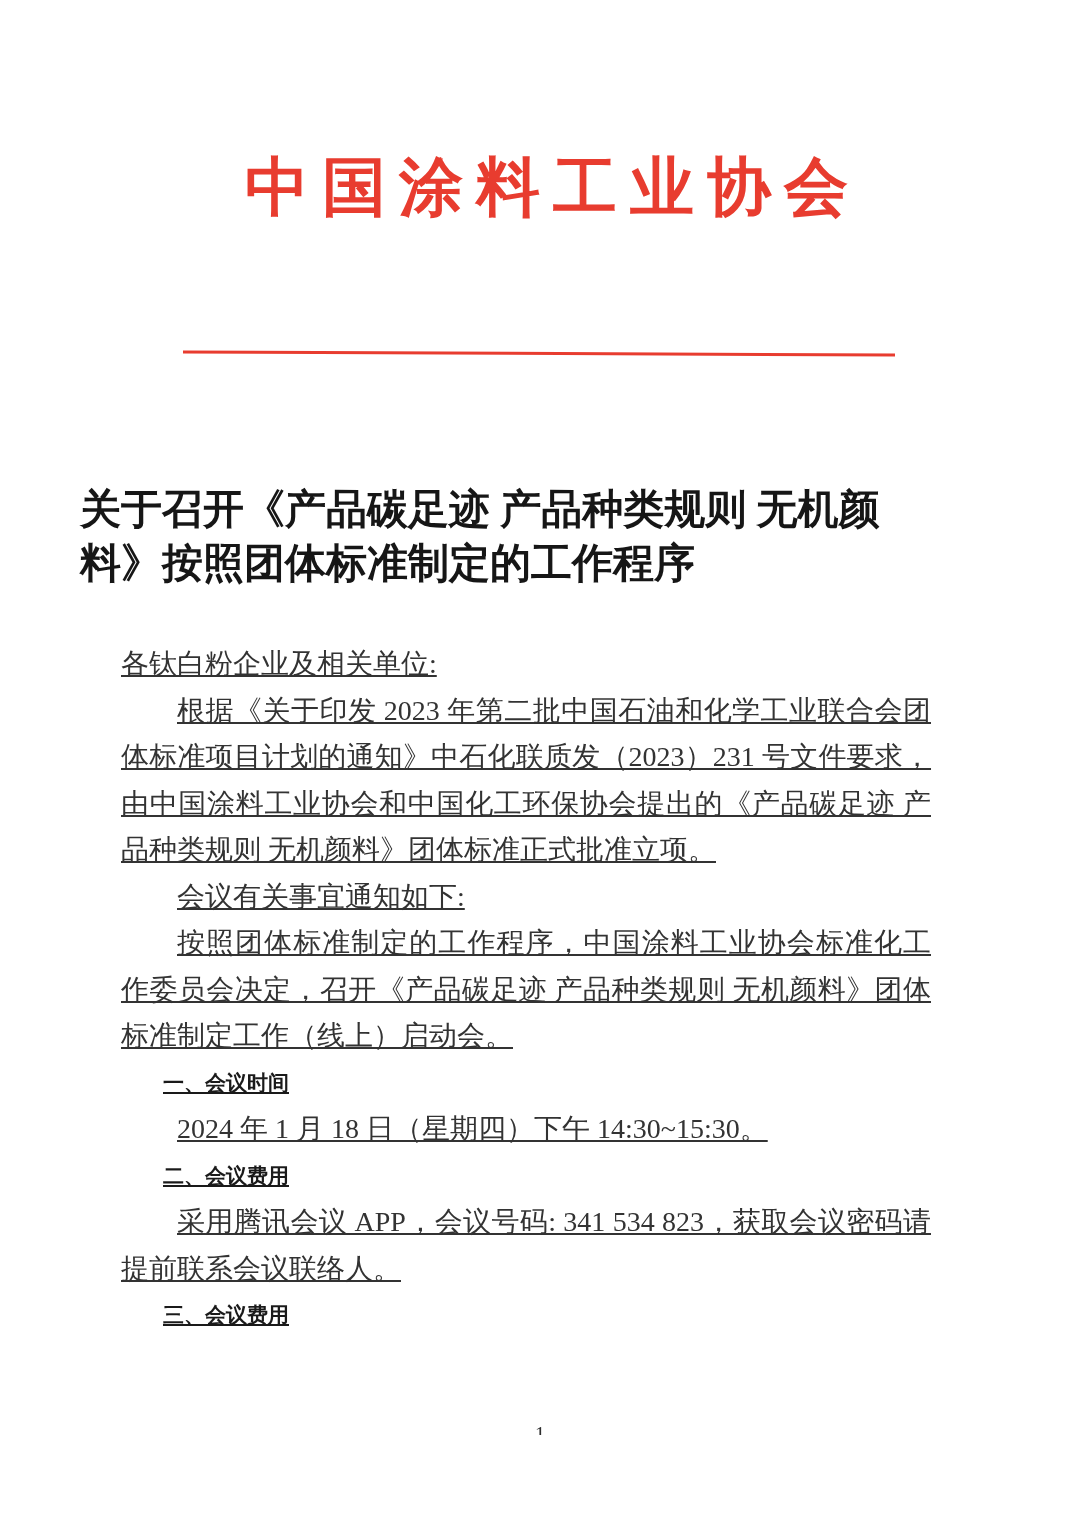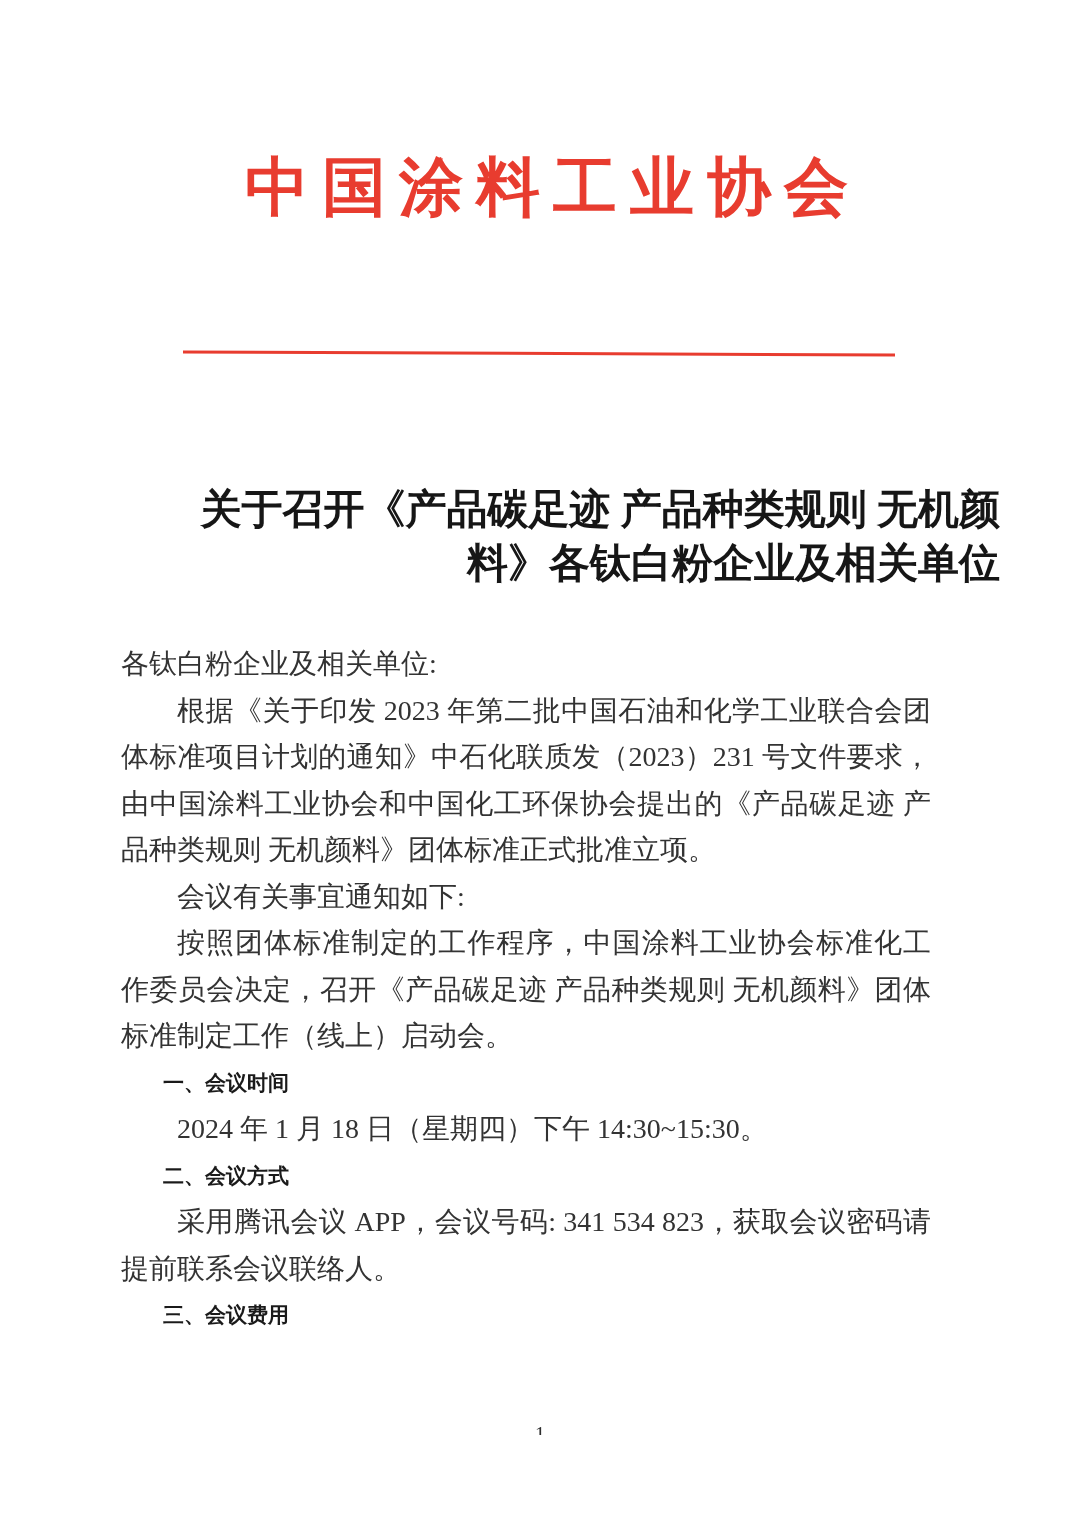--- a/index.html
+++ b/index.html
@@ -41,41 +41,42 @@
     background: var(--accent, #e83c2f);
     transform: rotate(0.25deg);
   }
   
   .doc-title {
     position: absolute;
     top: 482px;
     left: 80px;
     width: 920px;
     margin: 0;
-    text-align: right;
+    text-align: left;
     font-family: "Liberation Serif", "DejaVu Serif", serif;
     font-size: 41px;
     font-weight: 700;
     line-height: 54px;
     color: #161616;
   }
   
   .doc-body {
     position: absolute;
     top: 641px;
     left: 121px;
     width: 810px;
     color: #333333;
     font-size: 28px;
     line-height: 46.5px;
   }
   .doc-body p, .doc-body h3 {
     margin: 0;
     text-align: justify;
     text-align-last: left;
+    text-decoration: underline;
   }
   .indent { text-indent: 2em; }
   .section-heading {
     font-family: "Liberation Sans", "DejaVu Sans", sans-serif;
     font-weight: 700;
     font-size: 21px;
     line-height: 46.5px;
     color: #1a1a1a;
     text-indent: 2em;
   }
@@ -96,38 +97,38 @@
 <body>
 
 <div class="page">
 
   <h1 class="org-name">中国涂料工业协会</h1>
 
   <div class="divider"></div>
 
   <h2 class="doc-title">
     <span>关于召开《产品碳足迹 产品种类规则 无机颜</span><br>
-    <span>料》各钛白粉企业及相关单位</span>
+    <span>料》按照团体标准制定的工作程序</span>
   </h2>
 
   <main class="doc-body">
 
     <p>各钛白粉企业及相关单位:</p>
 
     <p class="indent">根据《关于印发 2023 年第二批中国石油和化学工业联合会团体标准项目计划的通知》中石化联质发（2023）231 号文件要求，由中国涂料工业协会和中国化工环保协会提出的《产品碳足迹 产品种类规则 无机颜料》团体标准正式批准立项。</p>
 
     <p class="indent">会议有关事宜通知如下:</p>
 
     <p class="indent">按照团体标准制定的工作程序，中国涂料工业协会标准化工作委员会决定，召开《产品碳足迹 产品种类规则 无机颜料》团体标准制定工作（线上）启动会。</p>
 
     <h3 class="section-heading">一、会议时间</h3>
 
     <p class="indent">2024 年 1 月 18 日（星期四）下午 14:30~15:30。</p>
 
-    <h3 class="section-heading">二、会议方式</h3>
+    <h3 class="section-heading">二、会议费用</h3>
 
     <p class="indent">采用腾讯会议 APP，会议号码: 341 534 823，获取会议密码请提前联系会议联络人。</p>
 
     <h3 class="section-heading">三、会议费用</h3>
 
 
   </main>
 
   <div class="page-number">-1-</div>
 

